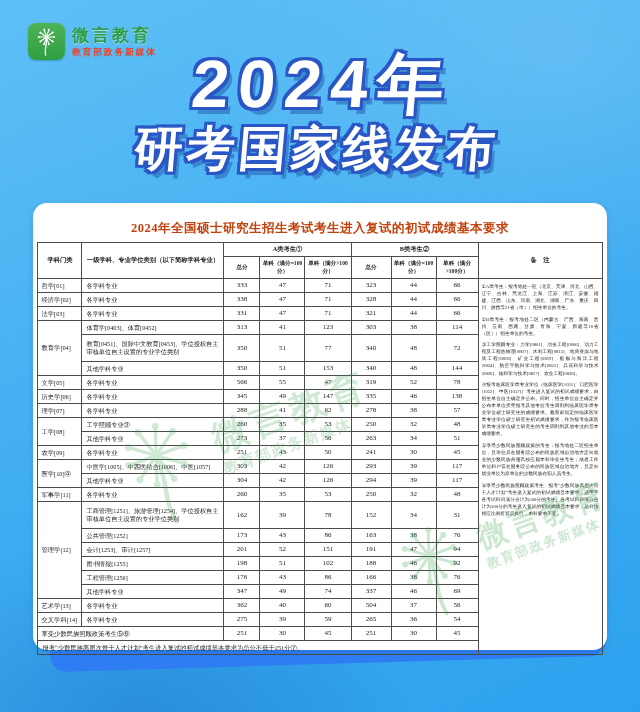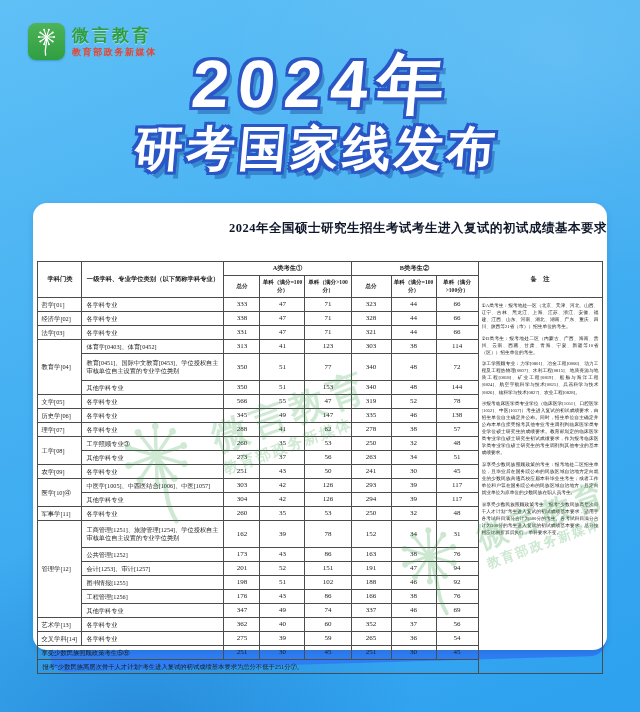--- a/index.html
+++ b/index.html
@@ -32,22 +32,22 @@
       3px 3px 0 #2a57c5,-3px 3px 0 #2a57c5,3px -3px 0 #2a57c5,-3px -3px 0 #2a57c5,
       6px 7px 0 rgba(23,64,150,.40);
   }
   .title .l1{font-size:67px;line-height:1.02;letter-spacing:9px}
   .title .l2{font-size:48px;line-height:1.08;letter-spacing:4px;margin-top:5px}
   
   .card-shadow{position:absolute;left:44px;top:228px;width:556px;height:436px;
     background:#2e7df2;border-radius:16px;transform:rotate(-1.7deg);z-index:0}
   .card{position:absolute;left:33px;top:203px;width:574px;height:447px;background:#fff;
     border-radius:14px;z-index:1;box-shadow:0 2px 6px rgba(10,70,140,.18)}
-  .table-title{margin:17px 0 24px;text-align:right;font-size:12.5px;font-weight:bold;
-    color:#0f172a;font-family:"Liberation Serif",serif;letter-spacing:.5px}
+  .table-title{margin:17px 0 5px;text-align:center;font-size:12.5px;font-weight:bold;
+    color:#c2410c;font-family:"Liberation Serif",serif;letter-spacing:.5px}
   
   table{border-collapse:collapse;margin:0 auto;table-layout:fixed;width:564px;
     font-family:"Liberation Serif",serif;color:#1c1c1c;border:1.5px solid #333}
   th,td{border:1px solid #4c4c4c;overflow:hidden}
   th{font-weight:bold;font-size:6.3px;line-height:1.3;padding:1px}
   tr.h1{height:14px}
   tr.h2{height:22px}
   tr.h2 th{font-size:5.6px}
   tbody tr{height:14px}
   td{font-size:7px;padding:1px 2px;line-height:1.25}
@@ -360,21 +360,21 @@
           <td class="num">337</td>
           <td class="num">46</td>
           <td class="num">69</td>
         </tr>
         <tr>
           <td class="cat">艺术学[13]</td>
           <td class="major">各学科专业</td>
           <td class="num">362</td>
           <td class="num">40</td>
           <td class="num">60</td>
-          <td class="num">352</td>
+          <td class="num">504</td>
           <td class="num">37</td>
           <td class="num">56</td>
         </tr>
         <tr>
           <td class="cat">交叉学科[14]</td>
           <td class="major">各学科专业</td>
           <td class="num">275</td>
           <td class="num">39</td>
           <td class="num">59</td>
           <td class="num">265</td>

